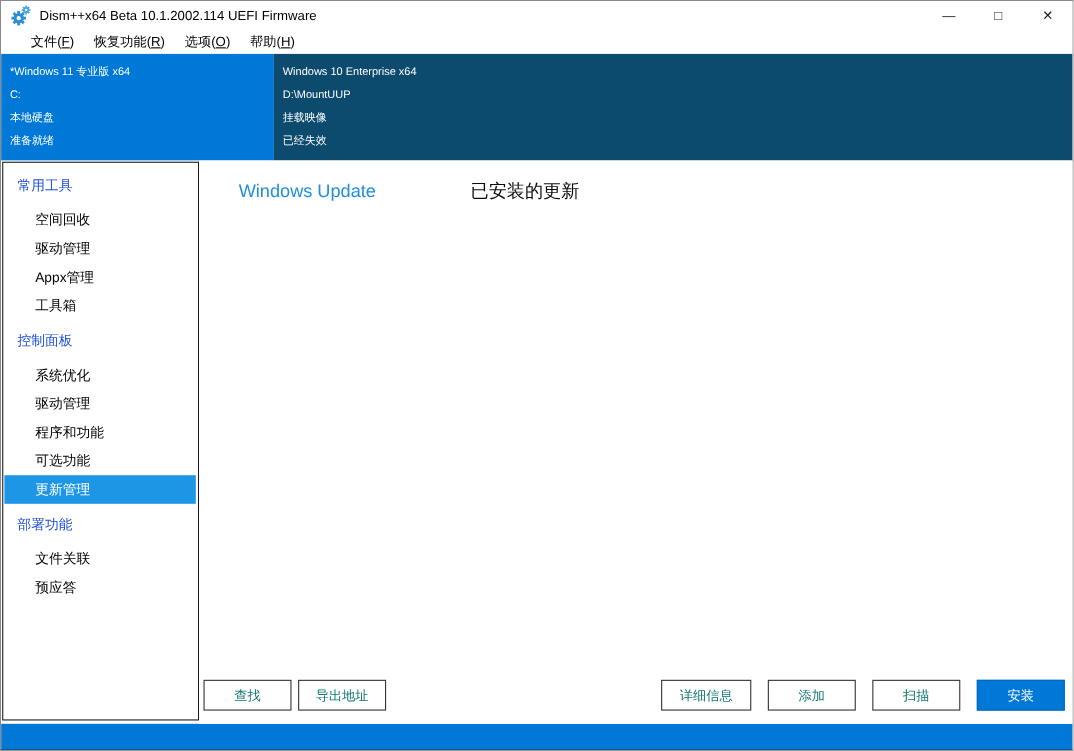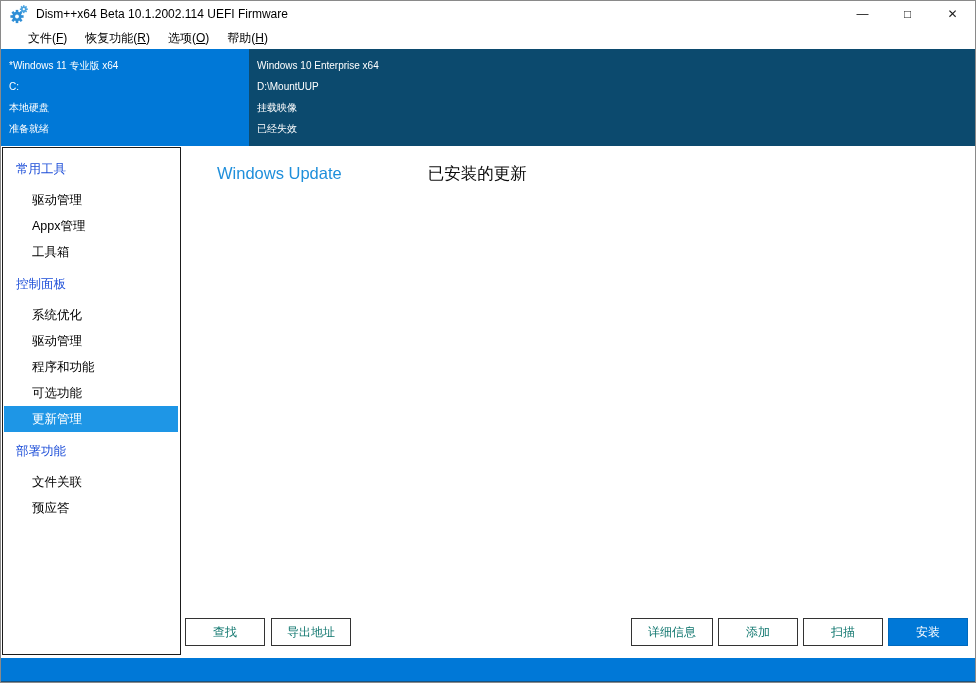--- a/index.html
+++ b/index.html
@@ -42,21 +42,21 @@
   .side-cat { height:26px; line-height:26px; padding-left:13px; font-size:12.5px; color:#1d4ed8; margin-top:6px; margin-bottom:5px; }
   .side-cat.first { margin-top:0; }
   .side-item { height:26px; line-height:26px; padding-left:29px; font-size:12.5px; color:#000; cursor:default; }
   .side-item.selected { background:#1e96e6; color:#fff; margin-left:1px; margin-right:2px; padding-left:28px; }
   .main { flex:1; position:relative; background:#fff; }
   .tabs { position:absolute; top:17px; left:36px; display:flex; align-items:baseline; }
   .tab { font-size:16.5px; cursor:default; }
   .tab-active { color:#1f8fdb; margin-right:86px; }
   .tab-inactive { color:#0a0a0a; }
   
-  .btn-row { position:absolute; bottom:12px; display:flex; gap:5px; }
+  .btn-row { position:absolute; bottom:12px; display:flex; gap:15px; }
   .btn-row-left { left:4px; gap:6px; }
   .btn-row-right { right:7px; }
   .btn {
     width:80px; height:28px;
     border:1px solid #333;
     background:#fff; color:#0f766e;
     font-size:12px;
     display:flex; align-items:center; justify-content:center;
     font-family:inherit; cursor:default;
   }
@@ -117,20 +117,21 @@
       <div class="panel-line">Windows 10 Enterprise x64</div>
       <div class="panel-line">D:\MountUUP</div>
       <div class="panel-line">挂载映像</div>
       <div class="panel-line">已经失效</div>
     </div>
   </div>
 
   <div class="body">
     <div class="sidebar">
       <div class="side-cat first">常用工具</div>
+      <div class="side-item">空间回收</div>
       <div class="side-item">驱动管理</div>
       <div class="side-item">Appx管理</div>
       <div class="side-item">工具箱</div>
       <div class="side-cat">控制面板</div>
       <div class="side-item">系统优化</div>
       <div class="side-item">驱动管理</div>
       <div class="side-item">程序和功能</div>
       <div class="side-item">可选功能</div>
       <div class="side-item selected">更新管理</div>
       <div class="side-cat">部署功能</div>

